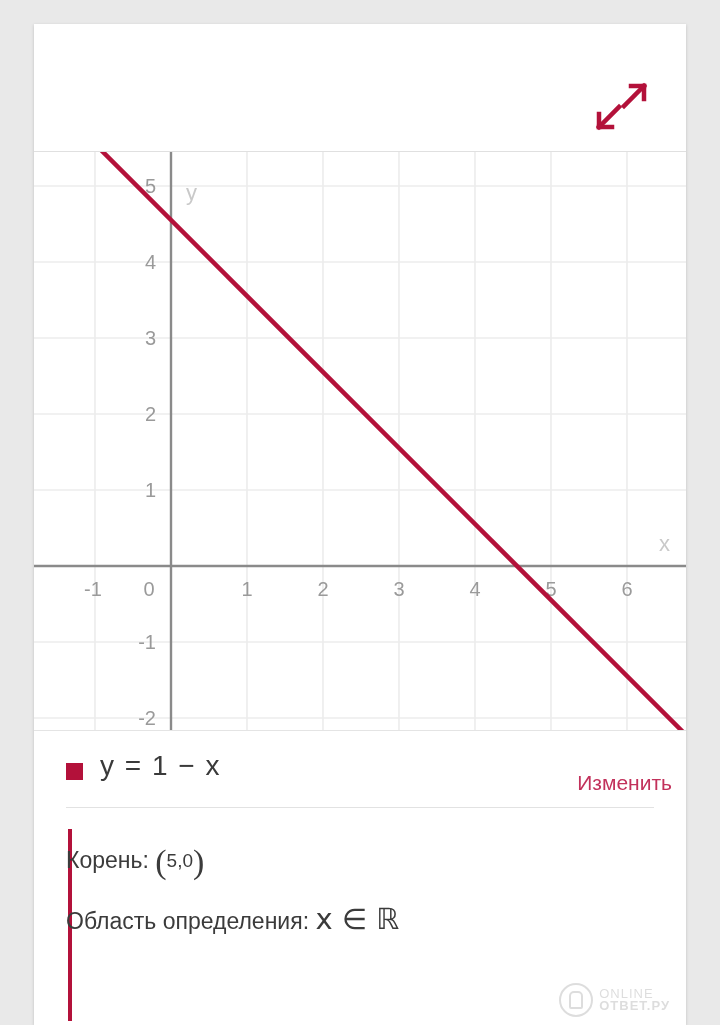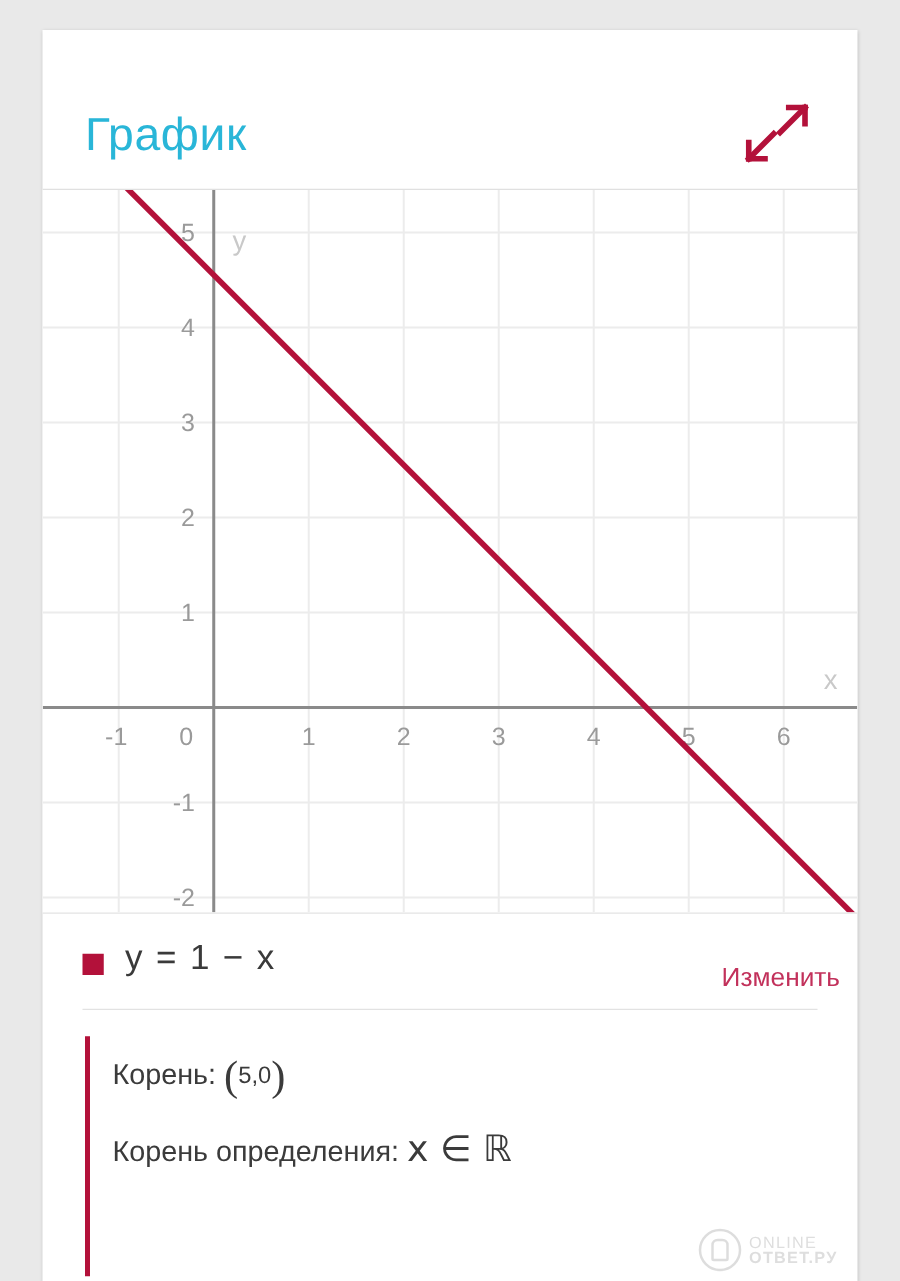--- a/index.html
+++ b/index.html
@@ -102,21 +102,21 @@
   .facts-bar {
     position: absolute;
     left: 34px;
     top: 20px;
     width: 4px;
     height: 192px;
     background: #b3113a;
   }
   .fact {
     position: relative;
-    margin-left: 56px;
+    margin-left: 32px;
     font-size: 23px;
     color: #3b3b3b;
     line-height: 1.0;
     padding: 12px 0 14px 0;
     white-space: nowrap;
   }
   .paren {
     font-size: 34px;
     vertical-align: -5px;
     color: #3b3b3b;
@@ -164,21 +164,20 @@
   .wm-line1 { font-size: 13px; letter-spacing: 1px; }
   .wm-line2 { font-size: 13px; letter-spacing: 1px; font-weight: bold; }
 </style>
 </head>
 <body>
 
 <div id="page">
   <div class="card">
 
     <div class="header">
-      <div class="header-title">График</div>
       <div class="expand-icon">
         <svg width="54" height="50" viewBox="0 0 54 50">
           <g stroke="#b3113a" stroke-width="4.5" fill="none" stroke-linecap="square">
             <line x1="50" y1="4" x2="30" y2="24"></line>
             <line x1="50" y1="4" x2="50" y2="17"></line>
             <line x1="50" y1="4" x2="37" y2="4"></line>
             <line x1="5" y1="45" x2="25" y2="25"></line>
             <line x1="5" y1="45" x2="5" y2="32"></line>
             <line x1="5" y1="45" x2="18" y2="45"></line>
           </g>
@@ -251,21 +250,21 @@
 
     <div class="facts">
       <div class="facts-bar"></div>
 
       <div class="fact">
         <span>Корень:</span>
         <span class="paren">(</span><span class="small-num">5</span><span class="small-num">,</span><span class="small-num">0</span><span class="paren">)</span>
       </div>
 
       <div class="fact">
-        <span>Корень определения:</span>
+        <span>Область определения:</span>
         <span class="rset">x ∈ ℝ</span>
       </div>
 
     </div>
 
     <div class="watermark">
       <div class="wm-circle"></div>
       <div class="wm-text">
         <div class="wm-line1">ONLINE</div>
         <div class="wm-line2">ОТВЕТ.РУ</div>

